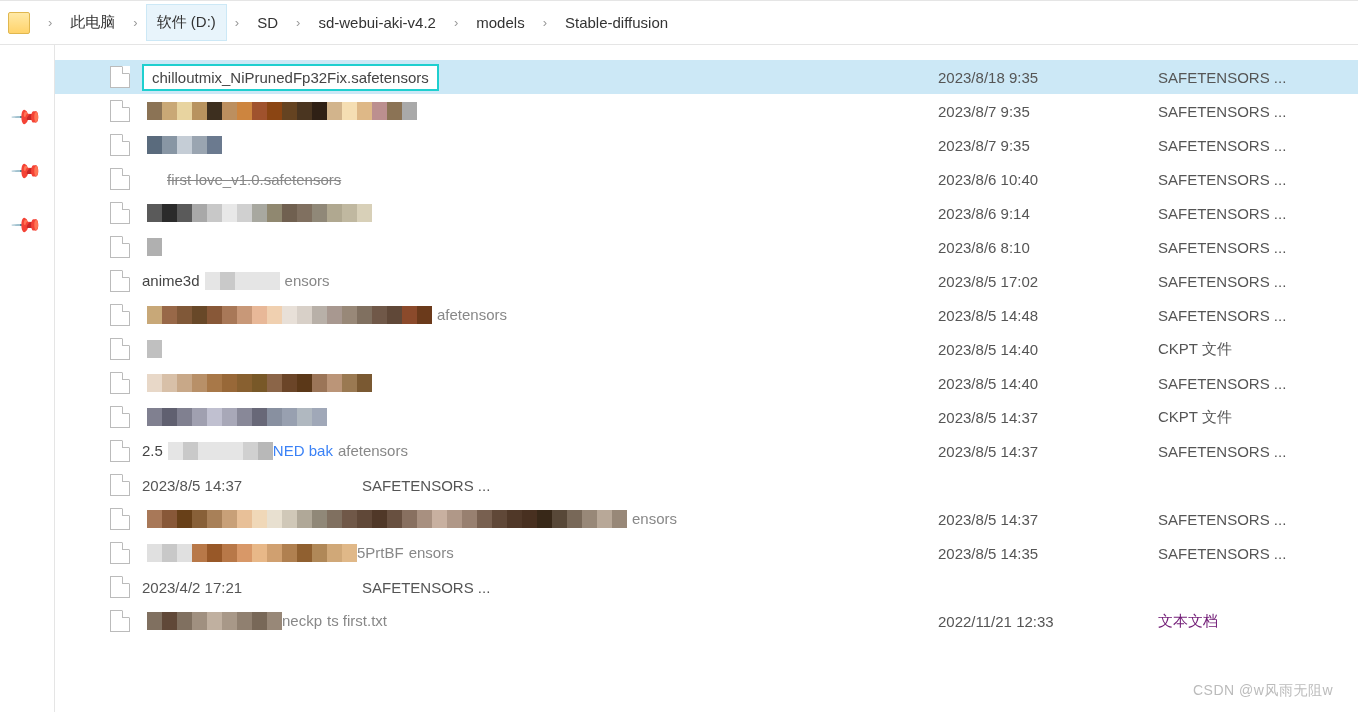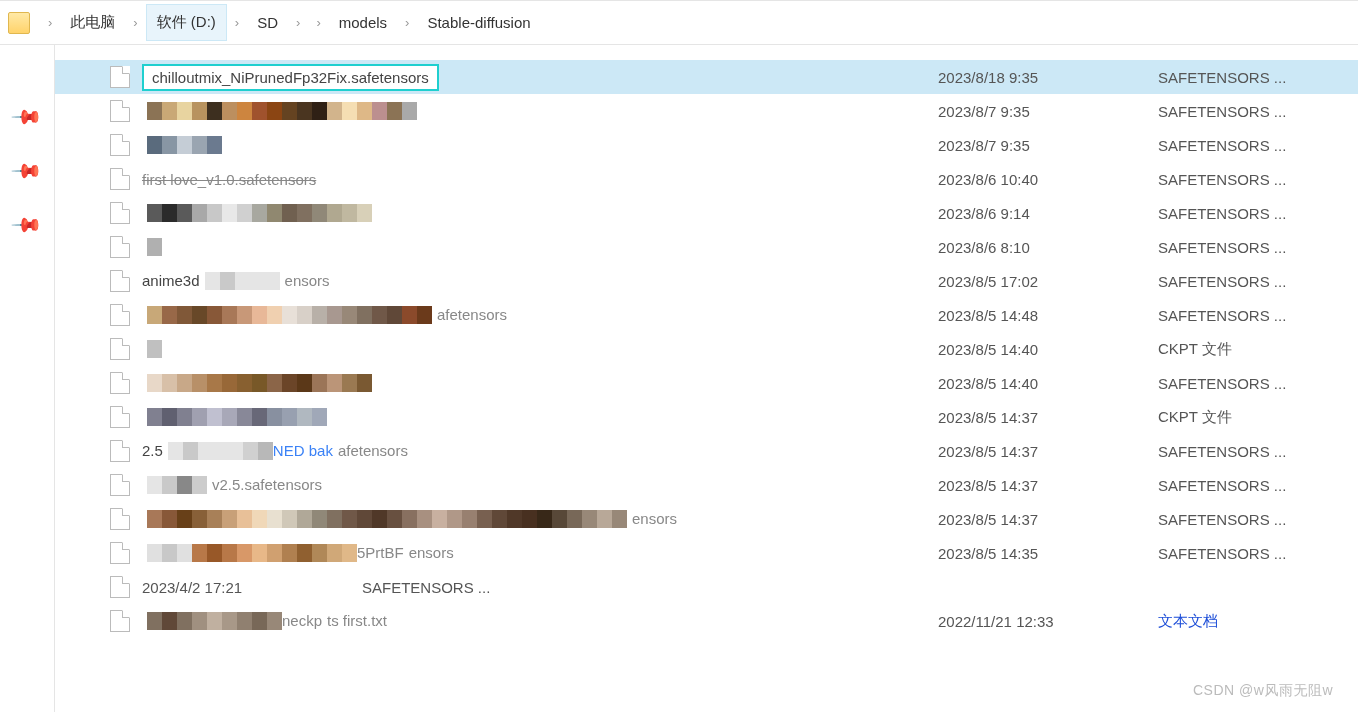--- a/index.html
+++ b/index.html
@@ -37,20 +37,21 @@
 
 <div class="breadcrumb">
   <div class="bc-folder"></div>
   <span class="bc-sep">›</span>
   <span class="bc-item">此电脑</span>
   <span class="bc-sep">›</span>
   <span class="bc-item active">软件 (D:)</span>
   <span class="bc-sep">›</span>
   <span class="bc-item">SD</span>
   <span class="bc-sep">›</span>
+  <span class="bc-item">sd-webui-aki-v4.2</span>
   <span class="bc-sep">›</span>
   <span class="bc-item">models</span>
   <span class="bc-sep">›</span>
   <span class="bc-item">Stable-diffusion</span>
 </div>
 
 <div class="content">
   <div class="sidebar">
     <div class="pin">📌</div>
     <div class="pin">📌</div>
@@ -103,21 +104,21 @@
               <span style="background: rgb(154, 165, 177);"></span>
               <span style="background: rgb(107, 122, 143);"></span>
             </span>
           </div>
           <div class="date">2023/8/7 9:35</div>
           <div class="type">SAFETENSORS ...</div>
         </div>
         <div class="row">
           <div class="icon"></div>
           <div class="name">
-            <span style="text-decoration: line-through; color: rgb(136, 136, 136);">first love_v1.0.safetensors</span>
+            <span style="text-decoration: line-through; color: rgb(136, 136, 136); margin-left: 25px;">first love_v1.0.safetensors</span>
           </div>
           <div class="date">2023/8/6 10:40</div>
           <div class="type">SAFETENSORS ...</div>
         </div>
         <div class="row">
           <div class="icon"></div>
           <div class="name">
             <span class="censor">
               <span style="background: rgb(90, 90, 90);"></span>
               <span style="background: rgb(43, 43, 43);"></span>
@@ -263,29 +264,20 @@
               <span style="background: rgb(184, 184, 184);"></span>
             </span>
             <span style="color: #3b82f6;"> NED bak </span>
             <span style="color: rgb(136, 136, 136); margin-left: 5px;">afetensors</span>
           </div>
           <div class="date">2023/8/5 14:37</div>
           <div class="type">SAFETENSORS ...</div>
         </div>
         <div class="row">
           <div class="icon"></div>
-          <div class="name">
-            <span class="censor">
-              <span style="background: rgb(229, 229, 229);"></span>
-              <span style="background: rgb(201, 201, 201);"></span>
-              <span style="background: rgb(136, 136, 136);"></span>
-              <span style="background: rgb(204, 204, 204);"></span>
-            </span>
-            <span style="color: rgb(136, 136, 136); margin-left: 5px;">v2.5.safetensors</span>
-          </div>
           <div class="date">2023/8/5 14:37</div>
           <div class="type">SAFETENSORS ...</div>
         </div>
         <div class="row">
           <div class="icon"></div>
           <div class="name">
             <span class="censor">
               <span style="background: rgb(168, 120, 88);"></span>
               <span style="background: rgb(136, 88, 56);"></span>
               <span style="background: rgb(104, 64, 24);"></span>
@@ -365,19 +357,19 @@
               <span style="background: rgb(192, 176, 160);"></span>
               <span style="background: rgb(168, 152, 136);"></span>
               <span style="background: rgb(144, 128, 112);"></span>
               <span style="background: rgb(120, 104, 88);"></span>
               <span style="background: rgb(152, 136, 120);"></span>
             </span>
             <span style="color: rgb(136, 136, 136);"> neckp </span>
             <span style="color: rgb(136, 136, 136); margin-left: 5px;">ts first.txt</span>
           </div>
           <div class="date">2022/11/21 12:33</div>
-          <div class="type" style="color: #1d4ed8;">文本文档</div>
+          <div class="type" style="color: #701a75;">文本文档</div>
         </div>
       </div>
   </div>
 </div>
 
 <div class="watermark">CSDN @w风雨无阻w</div>
 
 </body></html>

